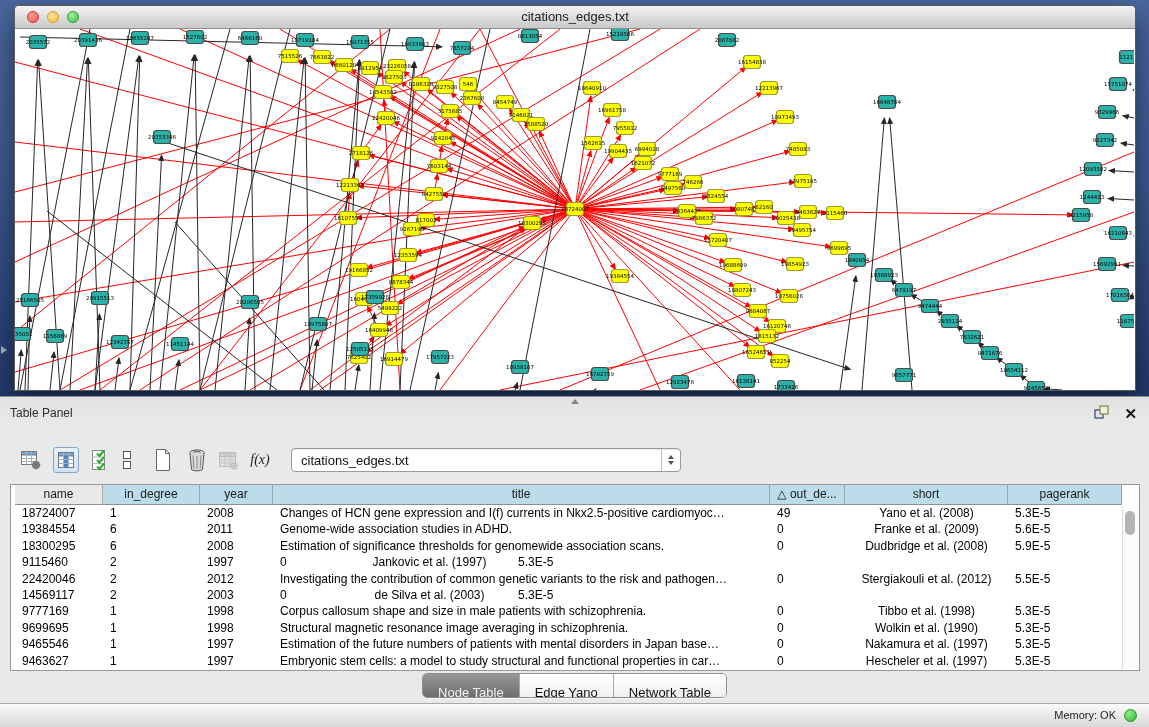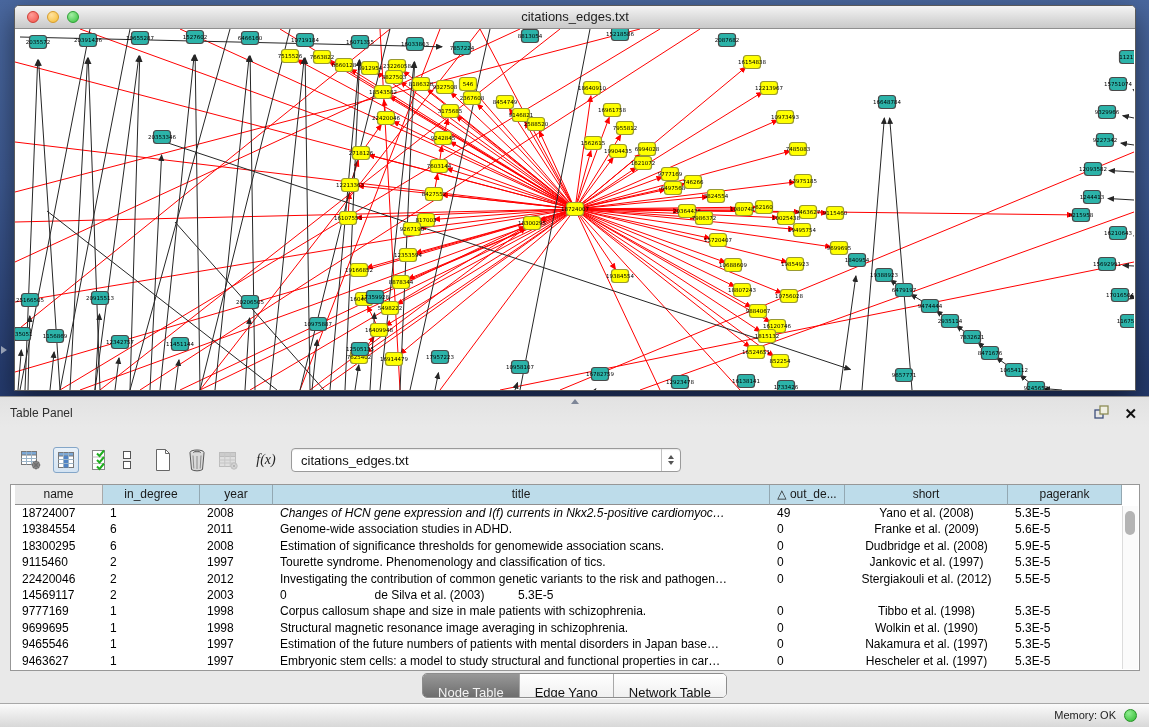--- a/index.html
+++ b/index.html
@@ -826,21 +826,21 @@
     </span>
     <span class="tool" style="left:215px">
       <svg width="22" height="22" viewBox="0 0 22 22" opacity="0.55">
         <rect x="2.5" y="3.5" width="16" height="14" fill="#d7d7d7" stroke="#999"></rect>
         <rect x="2.5" y="3.5" width="16" height="4" fill="#b5b5b5" stroke="#999"></rect>
         <path d="M7.8 3.5v14 M13.2 3.5v14 M2.5 11h16 M2.5 14h16" stroke="#aaa" fill="none"></path>
         <circle cx="17" cy="17" r="3.2" fill="#c4c4c4" stroke="#999"></circle>
         <path d="M15.7 15.7l2.6 2.6 M18.3 15.7l-2.6 2.6" stroke="#888"></path>
       </svg>
     </span>
-    <span class="tool fx" style="left:253px">f(x)</span>
+    <span class="tool fx" style="left:247px">f(x)</span>
     <div class="combo">
       <span class="val">citations_edges.txt</span>
       <span class="stepper">
           <b class="up"></b>
           <b class="dn"></b>
         </span>
     </div>
   </div>
 
   <div class="tblwrap">
@@ -851,21 +851,21 @@
         <div class="th" style="width: 497px;">title</div>
         <div class="th" style="width: 75px;">△ out_de...</div>
         <div class="th" style="width: 163px;">short</div>
         <div class="th" style="width: 114px;">pagerank</div>
       </div>
     <div class="tbody" id="tbody">
         <div class="tr">
           <div class="td" style="width: 88px; margin-left: 4px;">18724007</div>
           <div class="td" style="width: 97px;">1</div>
           <div class="td" style="width: 73px;">2008</div>
-          <div class="td" style="width: 497px; font-style: italic;">Changes of HCN gene expression and I(f) currents in Nkx2.5-positive cardiomyoc…</div>
+          <div class="td" style="width: 497px;">Changes of HCN gene expression and I(f) currents in Nkx2.5-positive cardiomyoc…</div>
           <div class="td" style="width: 75px;">49</div>
           <div class="td center" style="width: 163px;">Yano et al. (2008)</div>
           <div class="td" style="width: 114px;">5.3E-5</div>
         </div>
         <div class="tr">
           <div class="td" style="width: 88px; margin-left: 4px;">19384554</div>
           <div class="td" style="width: 97px;">6</div>
           <div class="td" style="width: 73px;">2011</div>
           <div class="td" style="width: 497px;">Genome-wide association studies in ADHD.</div>
           <div class="td" style="width: 75px;">0</div>
@@ -878,21 +878,20 @@
           <div class="td" style="width: 73px;">2008</div>
           <div class="td" style="width: 497px;">Estimation of significance thresholds for genomewide association scans.</div>
           <div class="td" style="width: 75px;">0</div>
           <div class="td center" style="width: 163px;">Dudbridge et al. (2008)</div>
           <div class="td" style="width: 114px;">5.9E-5</div>
         </div>
         <div class="tr">
           <div class="td" style="width: 88px; margin-left: 4px;">9115460</div>
           <div class="td" style="width: 97px;">2</div>
           <div class="td" style="width: 73px;">1997</div>
-          <div class="td" style="width: 497px;">Tourette syndrome. Phenomenology and classification of tics.</div>
           <div class="td" style="width: 75px;">0</div>
           <div class="td center" style="width: 163px;">Jankovic et al. (1997)</div>
           <div class="td" style="width: 114px;">5.3E-5</div>
         </div>
         <div class="tr">
           <div class="td" style="width: 88px; margin-left: 4px;">22420046</div>
           <div class="td" style="width: 97px;">2</div>
           <div class="td" style="width: 73px;">2012</div>
           <div class="td" style="width: 497px;">Investigating the contribution of common genetic variants to the risk and pathogen…</div>
           <div class="td" style="width: 75px;">0</div>

